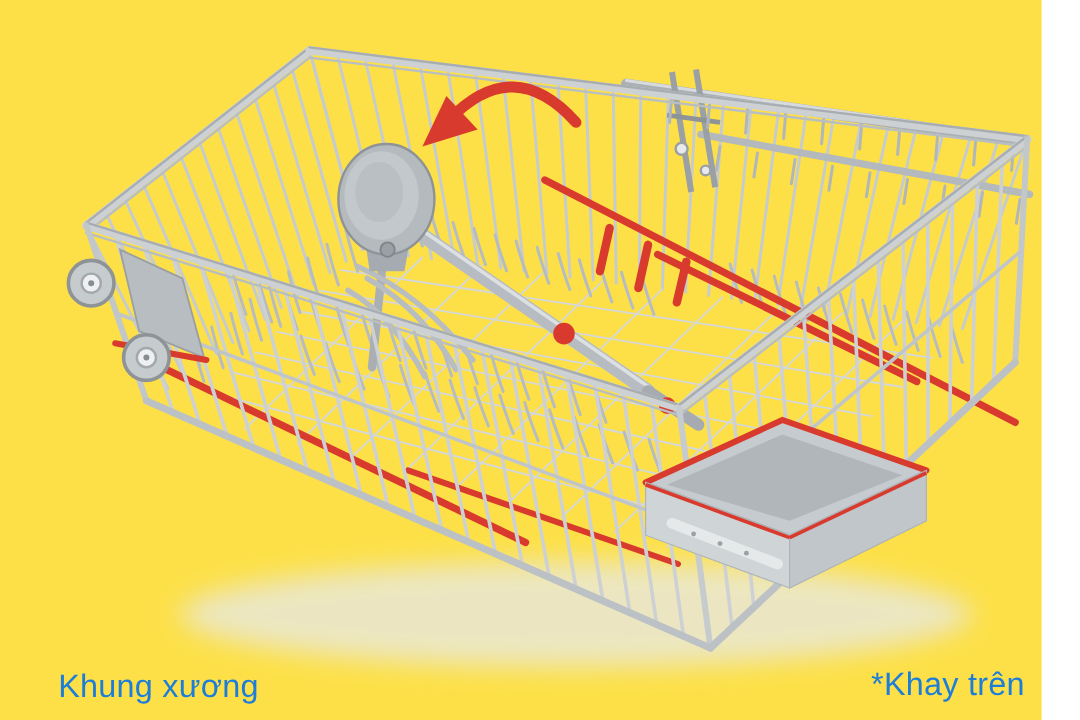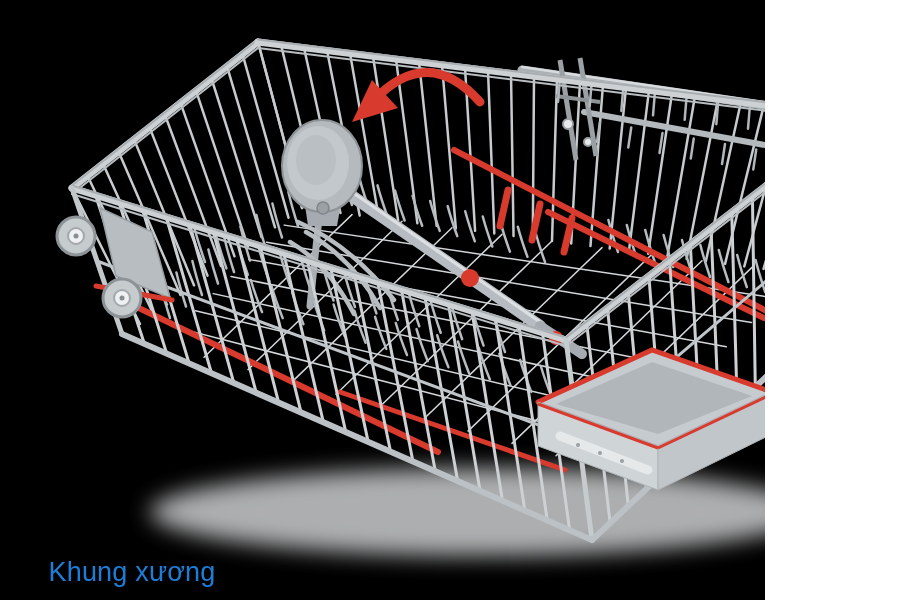--- a/index.html
+++ b/index.html
@@ -1,17 +1,17 @@
 <!DOCTYPE html>
 <html style="--label-blue: #1d7ed9; --accent-red: #d93a2e;"><head>
 <meta charset="utf-8">
 <style>
   html,body{margin:0;padding:0;background:#ffffff;}
   .stage{
-    position:relative;width:765px;height:600px;background:#000000;
+    position:relative;width:868px;height:600px;background:#fde047;
     overflow:hidden;font-family:"Liberation Sans",sans-serif;
   }
   .stage svg{position:absolute;left:0;top:0;}
   .label{
     position:absolute;color:var(--label-blue,#1d7ed9);
     font-size:27px;letter-spacing:.2px;
   }
   .fold-label{left:6px;bottom:10px;width:252px;text-align:center;line-height:1.25;}
   .tray-label{right:14px;bottom:14px;}
   .red-ln{stroke:var(--accent-red,#d93a2e);}
@@ -315,13 +315,14 @@
 
     <g>
       <path d="M 480 102 Q 428 44 374 100" fill="none" class="red-ln" stroke-width="9" stroke-linecap="round"></path>
       <path d="M 352 122 L 372 80 L 398 108 Z" class="red-fl"></path>
     </g>
   </svg>
 
   <div class="label fold-label">
     <div>Khung xương</div>
   </div>
+  <div class="label tray-label">*Khay trên</div>
 </div>
 
 </body></html>

